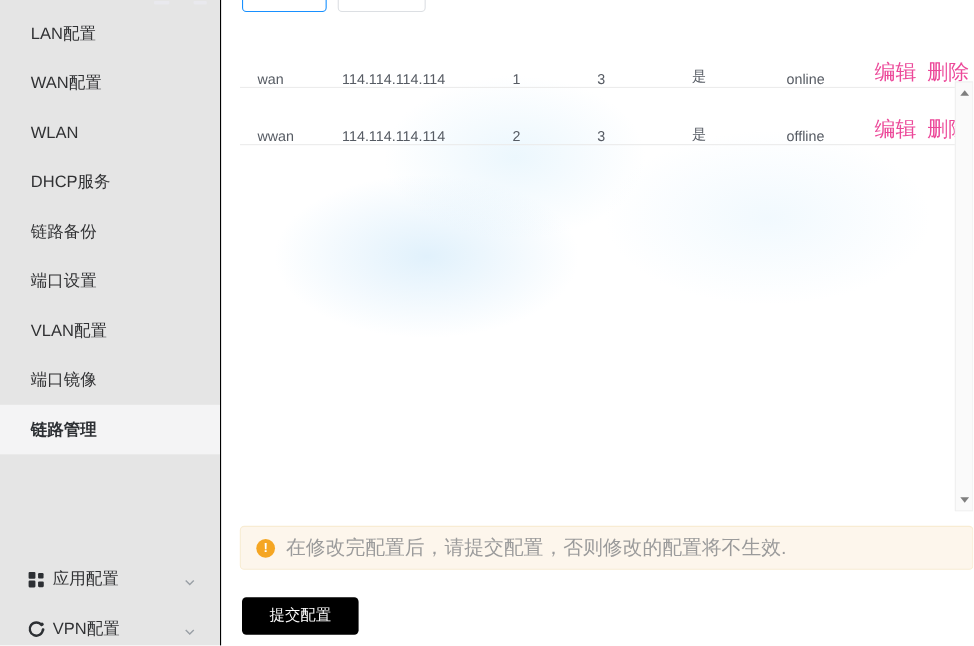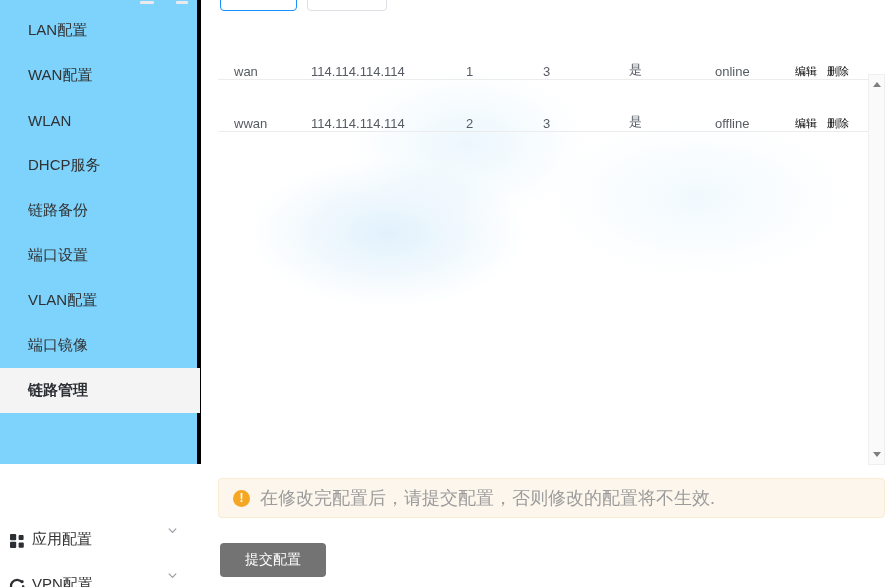--- a/index.html
+++ b/index.html
@@ -1,31 +1,31 @@
 <!DOCTYPE html>
 <html><head>
 <meta charset="utf-8">
 <style>
   html,body{margin:0;padding:0;background:#fff;}
   #app{position:relative;width:885px;height:587px;overflow:hidden;background:#fff;
        font-family:"Liberation Sans","DejaVu Sans",sans-serif;color:#303133;}
 
   
-  .sidebar{position:absolute;left:0;top:0;width:201px;height:464px;background:#7dd3fc;
-           border-right:4px solid #000000;box-sizing:border-box;}
+  .sidebar{position:absolute;left:0;top:0;width:201px;height:587px;background:#e5e5e5;
+           border-right:1px solid #000000;box-sizing:border-box;}
   .top-remnant{position:absolute;top:1px;left:140px;width:55px;height:4px;}
   .top-remnant span{position:absolute;top:0;height:3px;background:#e9e9ee;border-radius:1px;}
   .rm1{left:0;width:14px;}
   .rm2{left:36px;width:12px;}
   .side-items{position:absolute;top:8px;left:0;width:200px;}
   .side-item{height:45px;display:flex;align-items:center;padding-left:28px;font-size:15px;
              color:#303133;cursor:pointer;box-sizing:border-box;}
   .side-item.selected{background:#f4f4f5;font-weight:bold;color:#2c2f33;text-align:center;}
-  .side-group{position:absolute;left:0;width:200px;height:45px;display:flex;align-items:flex-end;
-              padding-left:8px;font-size:15px;color:#303133;cursor:pointer;box-sizing:border-box;}
+  .side-group{position:absolute;left:0;width:200px;height:45px;display:flex;align-items:center;
+              padding-left:24px;font-size:15px;color:#303133;cursor:pointer;box-sizing:border-box;}
   #group-app{top:504px;}
   #group-vpn{top:549px;}
   .g-icon{width:17px;height:17px;margin-right:7px;flex:0 0 auto;display:flex;align-items:center;justify-content:center;}
   .chev{position:absolute;right:22px;top:50%;margin-top:-5px;width:11px;height:11px;}
 
   
   .tab-btn{position:absolute;top:-22px;height:33px;background:#fff;border-radius:4px;
            box-sizing:border-box;cursor:pointer;}
   .tab-btn.active{left:220px;width:77px;border:1px solid #1890ff;}
   .tab-btn.plain{left:307px;width:80px;border:1px solid #dcdfe3;}
@@ -39,40 +39,40 @@
        background:radial-gradient(ellipse at center,rgba(200,232,250,0.35),rgba(200,232,250,0) 70%);}
   .wm3{left:330px;top:90px;width:300px;height:160px;
        background:radial-gradient(ellipse at center,rgba(210,236,252,0.30),rgba(210,236,252,0) 70%);}
   .t-header{position:relative;display:flex;height:44px;align-items:center;background:#fafafa;
             border-bottom:1px solid #e8e8e8;font-weight:bold;font-size:14px;color:#333;}
   .t-row{position:relative;display:flex;height:51px;align-items:flex-end;font-size:13px;color:#565b63;
          border-bottom:1px solid #ececec;}
   .c{padding-left:16px;box-sizing:border-box;flex:0 0 auto;white-space:nowrap;overflow:hidden;}
   .c1{width:77px;}.c2{width:155px;}.c3{width:77px;}.c4{width:86px;}
   .c5{width:86px;}.c6{width:80px;}.c7{width:106px;}
-  .lnk{color:#000000;cursor:pointer;margin-right:10px;text-decoration:none;font-size:11px;}
+  .lnk{color:#ec4899;cursor:pointer;margin-right:10px;text-decoration:none;font-size:19px;}
 
   
   .vscroll{position:absolute;right:0;top:46px;width:17px;height:391px;background:#fafafa;
            border:1px solid #efefef;box-sizing:border-box;cursor:pointer;}
   .sb-arrow{position:absolute;left:4px;width:0;height:0;
             border-left:4px solid transparent;border-right:4px solid transparent;}
   .sb-up{top:7px;border-bottom:5px solid #7f7f7f;}
   .sb-down{bottom:7px;border-top:5px solid #7f7f7f;}
 
   
   .alert{position:absolute;left:218px;top:478px;width:667px;height:40px;background:#fdf6ec;
          border:1px solid #f8ecd3;border-radius:4px;display:flex;align-items:center;box-sizing:border-box;}
   .alert-icon{width:17px;height:17px;border-radius:50%;background:#f5a623;color:#fff;font-size:12px;
               font-weight:bold;display:flex;align-items:center;justify-content:center;
               margin:0 10px 0 14px;flex:0 0 auto;line-height:1;}
   .alert-text{color:#9b9b9b;font-size:18px;white-space:nowrap;}
 
   
-  .submit-btn{position:absolute;left:220px;top:543px;width:106px;height:34px;background:#737373;
+  .submit-btn{position:absolute;left:220px;top:543px;width:106px;height:34px;background:#000000;
               border:none;border-radius:4px;color:#fff;font-size:14px;cursor:pointer;
               font-family:"Liberation Sans","DejaVu Sans",sans-serif;}
 </style>
 </head>
 <body>
 
 <div id="app">
 
   <aside class="sidebar">
     <div class="top-remnant">

